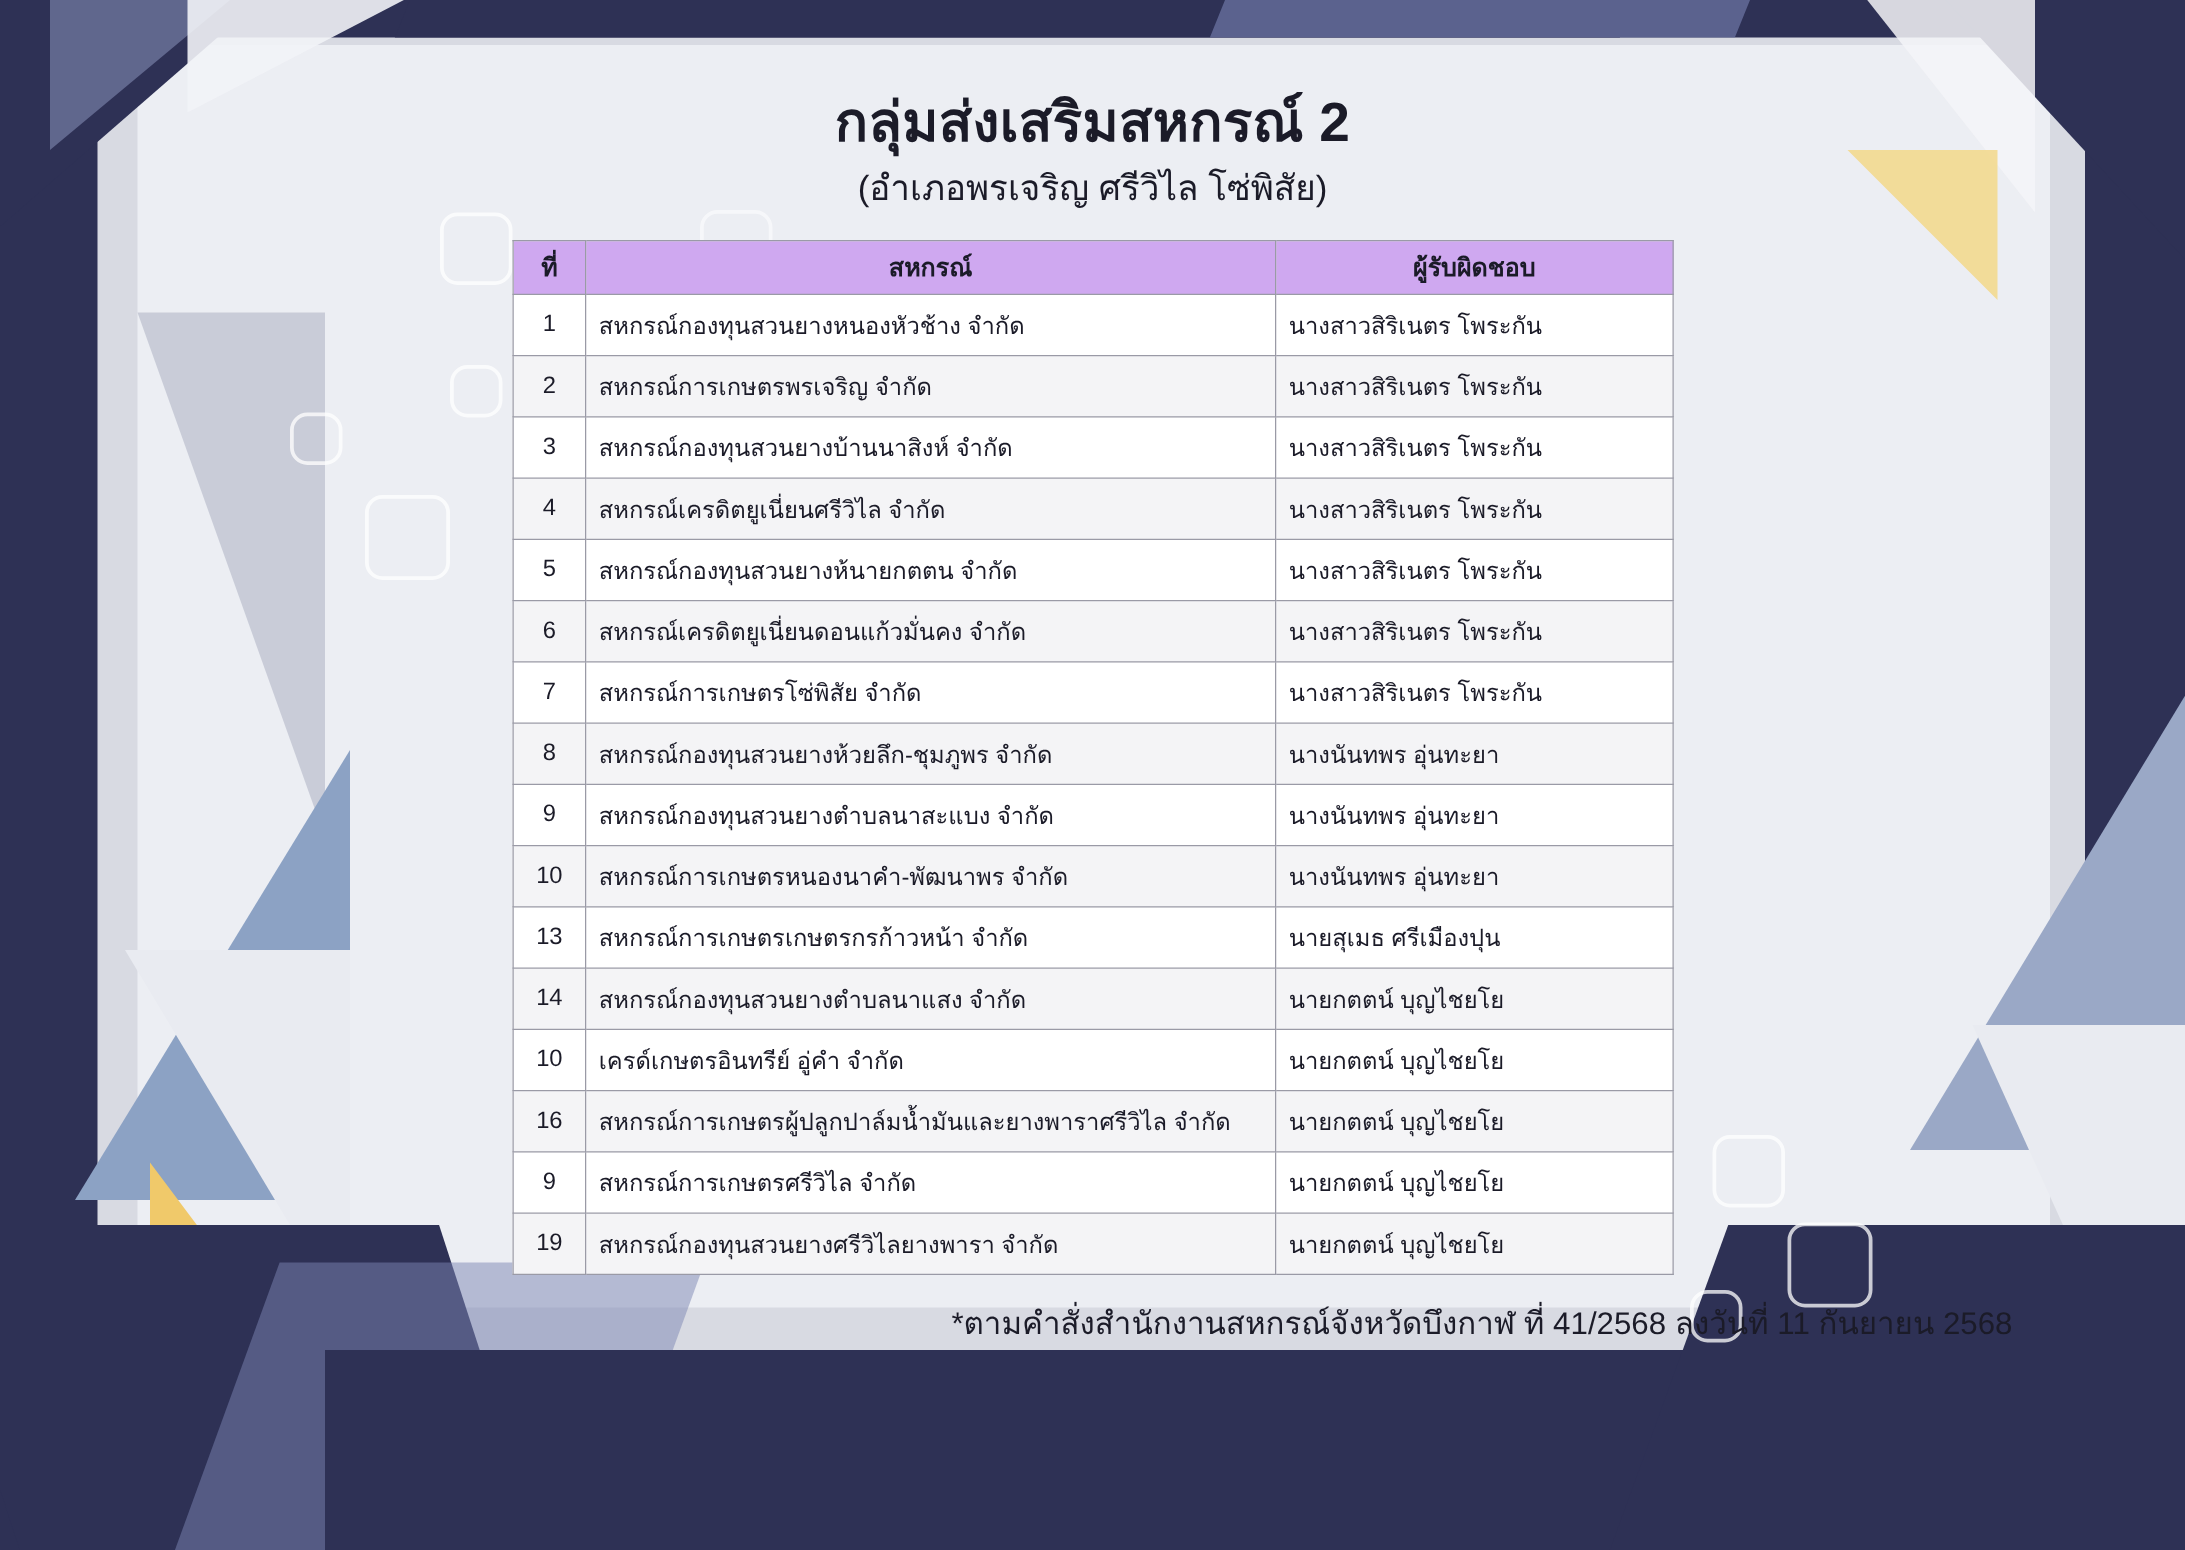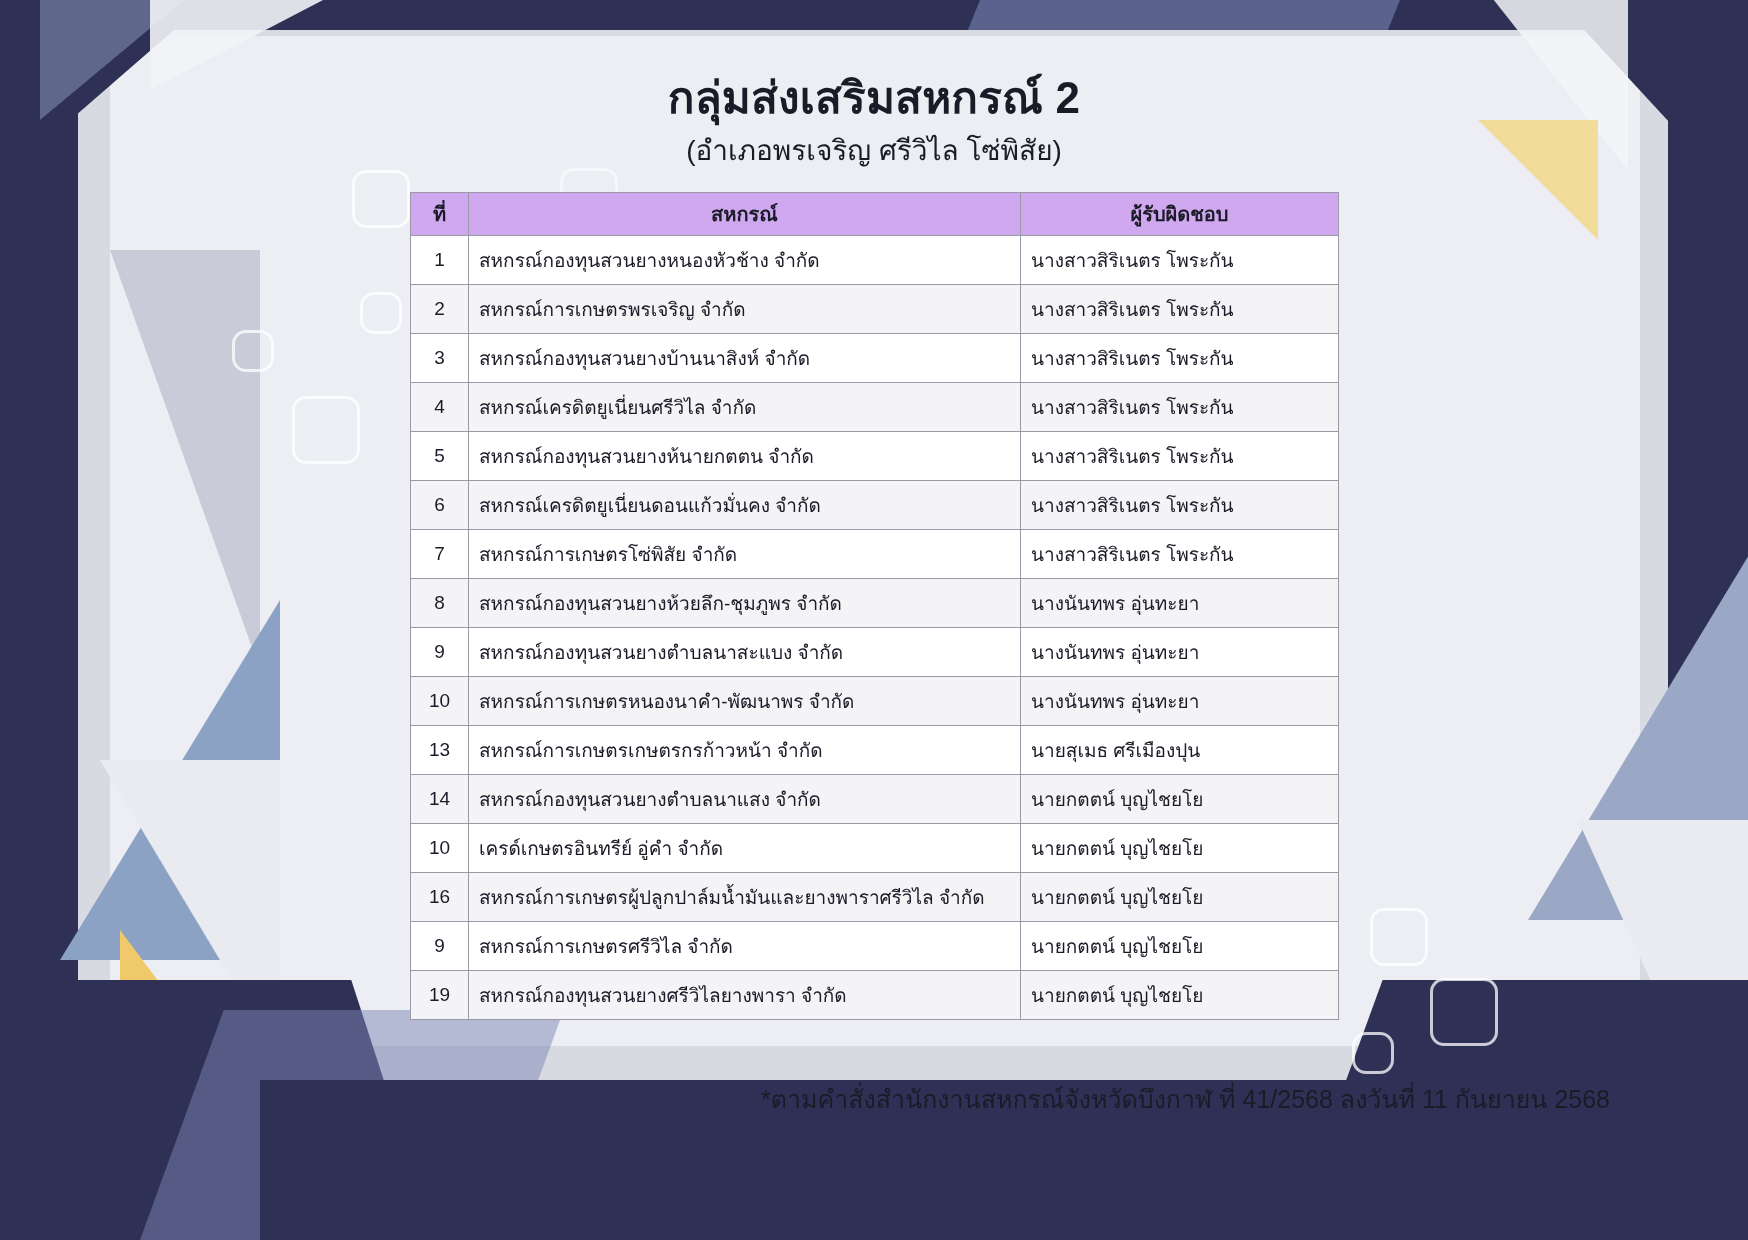--- a/index.html
+++ b/index.html
@@ -264,21 +264,20 @@
   td.cell-resp { text-align: left; }
 
   .footnote {
     position: absolute;
     top: 1038px;
     left: 0;
     width: 1610px;
     text-align: right;
     font-size: 25px;
     color: #1b1b28;
-    margin-top: 41px;
   }
 </style>
 </head>
 <body>
 
 <div class="slide">
 
   <div class="bg-layer">
     <div class="shape panel-main"></div>
     <div class="shape panel-inner-white"></div>

